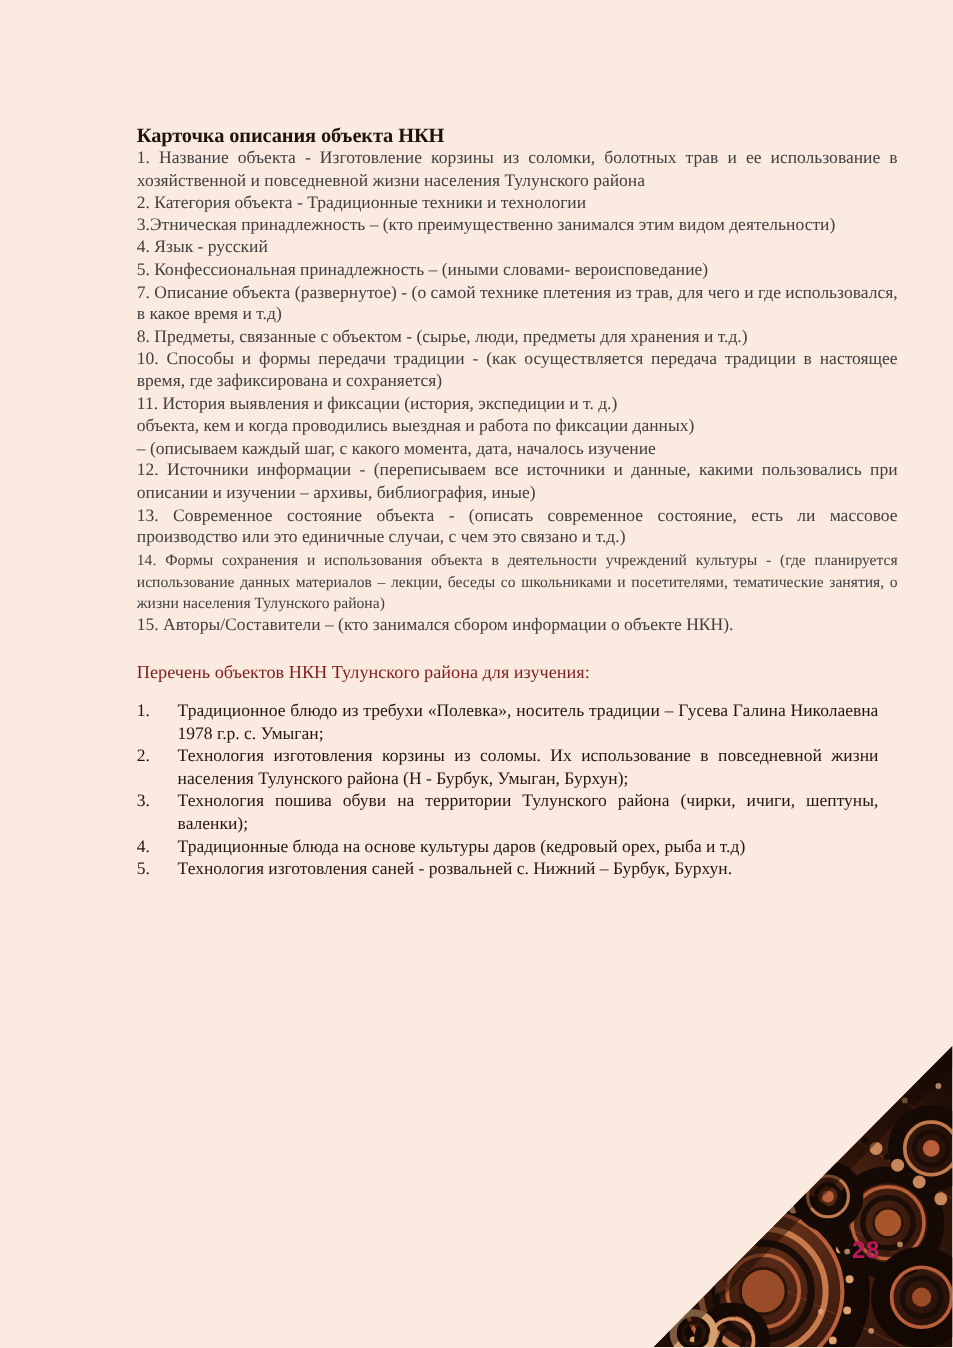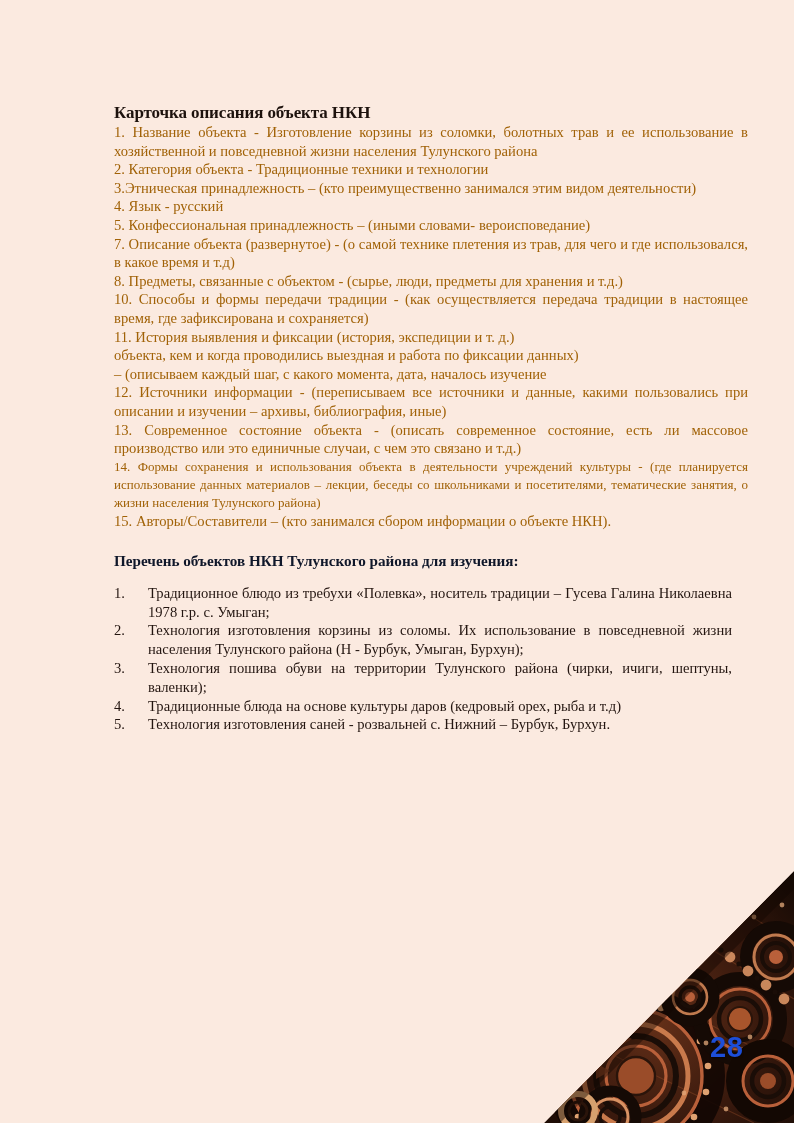--- a/index.html
+++ b/index.html
@@ -49,37 +49,37 @@
     margin: 0;
     padding: 0;
   }
   .card-list li {
     font-size: 14.6px;
     line-height: 18.6px;
     text-align: justify;
     text-justify: inter-word;
     margin: 0;
     padding: 0;
-    color: #a16207;
+    color: #404040;
   }
   .card-list li.tight {
     font-size: 13px;
     line-height: 18.2px;
   }
 
   .spacer-block {
     height: 20px;
   }
 
   .list-title {
     font-size: 15.2px;
-    font-weight: bold;
+    font-weight: normal;
     line-height: 19px;
     margin: 0;
-    color: #0f172a;
+    color: #7f1d1d;
   }
 
   .enum {
     margin: 14px 16px 0 0;
     padding: 0 0 0 34px;
     list-style: none;
     counter-reset: enumctr;
   }
   .enum > li {
     position: relative;
@@ -117,23 +117,23 @@
     display: block;
     width: 250px;
     height: 252px;
   }
 
   .page-number {
     position: absolute;
     left: 710px;
     top: 1031px;
     font-family: "Liberation Sans", "DejaVu Sans", sans-serif;
-    font-size: 29px;
+    font-size: 20px;
     font-weight: bold;
-    color: #1d4ed8;
+    color: #be185d;
     letter-spacing: 0.5px;
     text-shadow: 0 1px 2px rgba(0,0,0,0.55);
   }
 </style>
 </head>
 <body>
 
 <div class="page">
 
   <div class="content">

